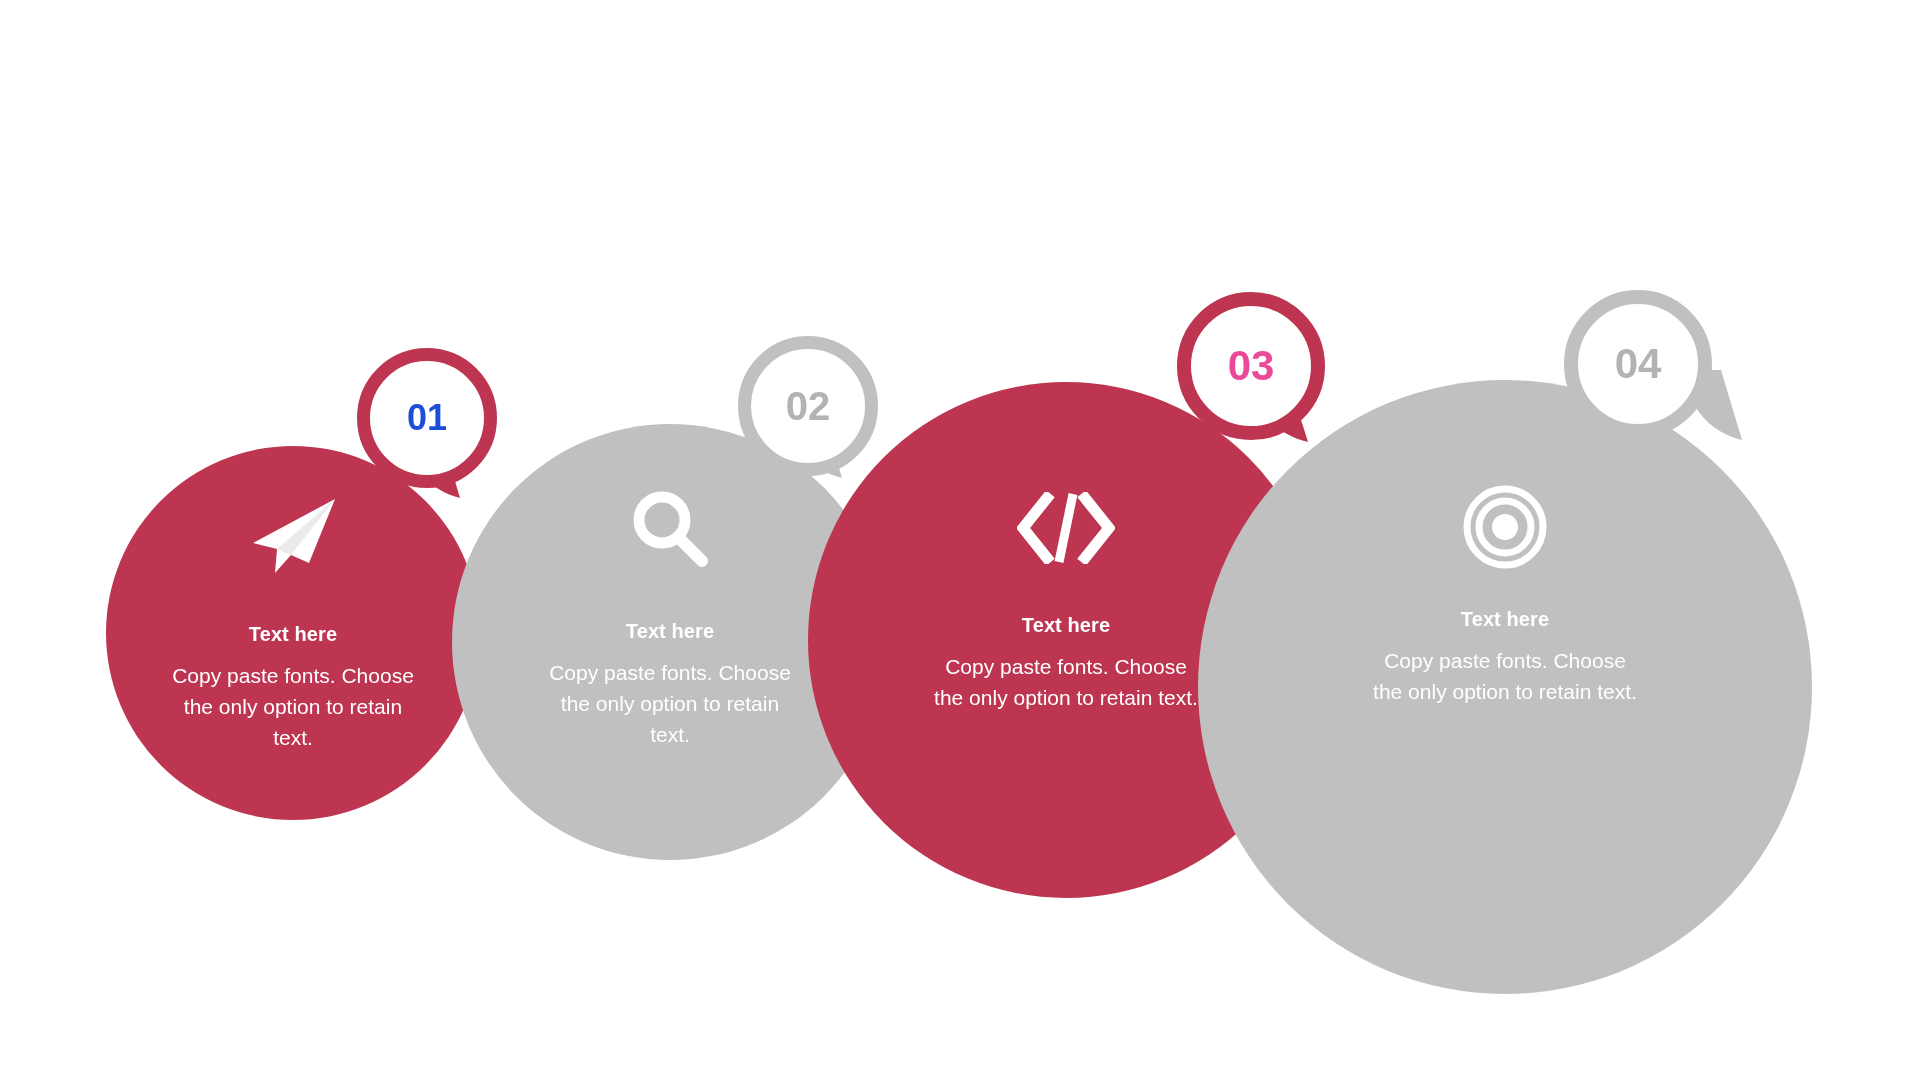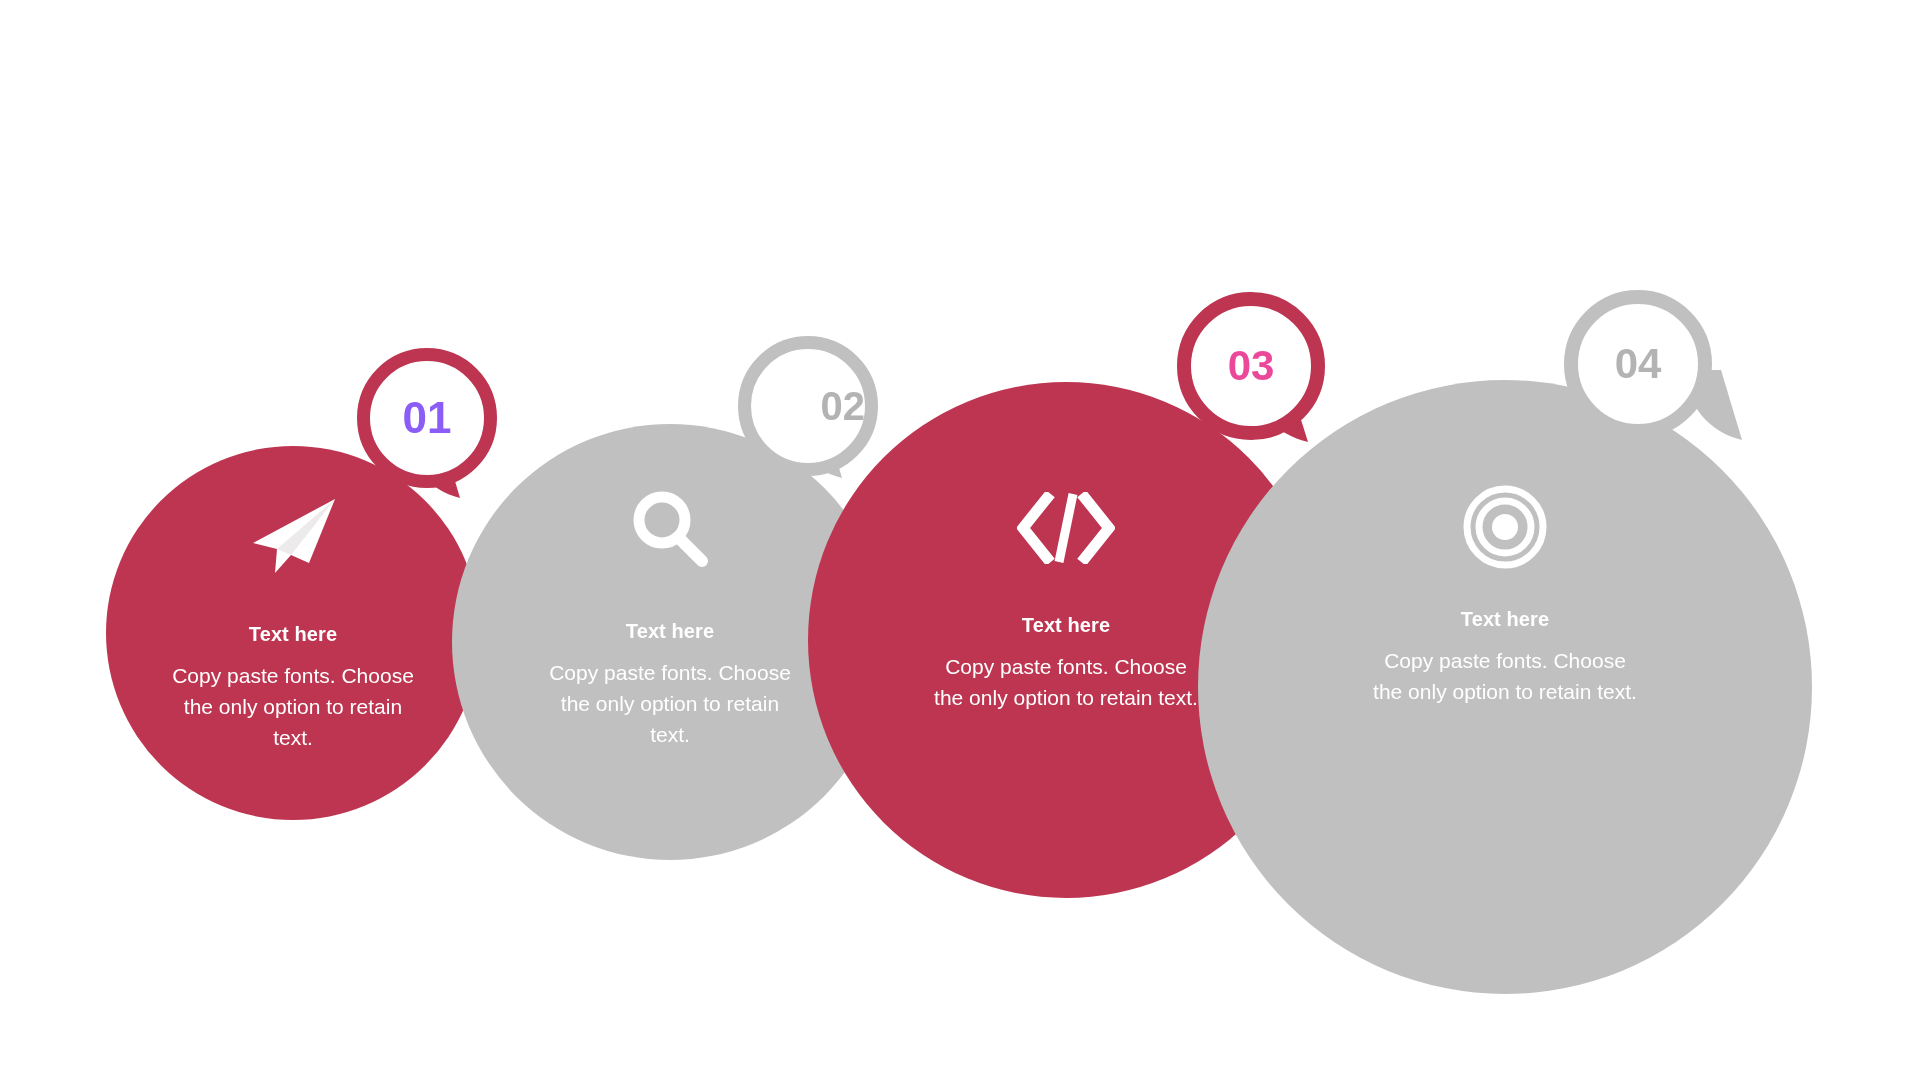--- a/index.html
+++ b/index.html
@@ -102,21 +102,21 @@
       <div class="bubble-title" style="font-size:20px;">Text here</div>
       <div class="bubble-desc" style="font-size:21px; line-height:31px; margin:14px auto 0; width:258px;">Copy paste fonts. Choose the only option to retain text.</div>
     </div>
   </div>
   <div class="nub" style="left:404px; top:430px; width:60px; height:70px;">
     <svg width="60" height="70" viewBox="0 0 60 70">
       <path d="M2 0 C2 34 24 60 56 68 L36 0 Z" fill="#bd3550"></path>
     </svg>
   </div>
   <div class="badge" style="left:357px; top:348px; width:140px; height:140px; border:13px solid #bd3550;">
-    <span class="badge-num" style="font-size:44px; color:#8b5cf6;">01</span>
+    <span class="badge-num" style="font-size:36px; color:#1d4ed8;">01</span>
   </div>
 
   <div class="bubble" style="left:452px; top:424px; width:436px; height:436px; background:#c0c0c0;">
     <div class="icon-wrap" style="top:46px; height:120px;">
       <span>
         <svg width="84" height="84" viewBox="0 0 84 84">
           <circle cx="34" cy="32" r="23" fill="none" stroke="#ffffff" stroke-width="11"></circle>
           <line x1="50" y1="49" x2="74" y2="73" stroke="#ffffff" stroke-width="12" stroke-linecap="round"></line>
         </svg>
       </span>
@@ -124,21 +124,21 @@
     <div class="bubble-inner" style="top:196px;">
       <div class="bubble-title" style="font-size:20px;">Text here</div>
       <div class="bubble-desc" style="font-size:21px; line-height:31px; margin:14px auto 0; width:262px;">Copy paste fonts. Choose the only option to retain text.</div>
     </div>
   </div>
   <div class="nub" style="left:786px; top:410px; width:60px; height:70px;">
     <svg width="60" height="70" viewBox="0 0 60 70">
       <path d="M2 0 C2 34 24 60 56 68 L36 0 Z" fill="#c0c0c0"></path>
     </svg>
   </div>
-  <div class="badge" style="left:738px; top:336px; width:140px; height:140px; border:13px solid #c0c0c0;justify-content:flex-end;">
+  <div class="badge" style="left:738px; top:336px; width:140px; height:140px; border:13px solid #c0c0c0;">
     <span class="badge-num" style="font-size:40px; color:#b3b3b3;">02</span>
   </div>
 
   <div class="bubble" style="left:808px; top:382px; width:516px; height:516px; background:#bd3550;">
     <div class="icon-wrap" style="top:86px; height:120px;">
       <span>
         <svg width="98" height="72" viewBox="0 0 98 72">
           <path d="M30 6 L6 36 L30 66" fill="none" stroke="#ffffff" stroke-width="11" stroke-linecap="square"></path>
           <path d="M68 6 L92 36 L68 66" fill="none" stroke="#ffffff" stroke-width="11" stroke-linecap="square"></path>
           <line x1="56" y1="2" x2="42" y2="70" stroke="#ffffff" stroke-width="9"></line>

